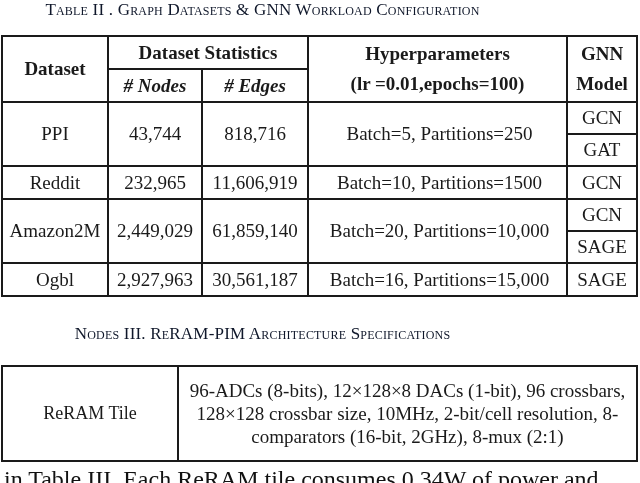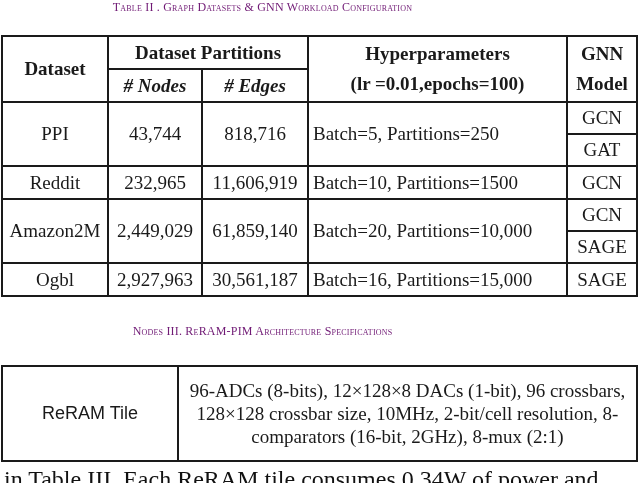--- a/index.html
+++ b/index.html
@@ -2,52 +2,52 @@
 <html><head>
   <meta charset="utf-8">
   <style>
     html, body { margin: 0; padding: 0; background: #ffffff; }
     body {
       width: 640px; height: 483px; overflow: hidden; position: relative;
       font-family: "Liberation Serif", "DejaVu Serif", serif; color: #1a1a1a;
     }
     .caption {
       position: absolute; left: 0; width: 525px; text-align: center;
-      font-size: 12px; letter-spacing: 0.2px; color: #701a75;
+      font-size: 17px; letter-spacing: 0.2px; color: #0f172a;
       font-variant: small-caps;
     }
     #cap2 { top: 0px; }
     #cap3 { top: 324px; }
     table { border-collapse: collapse; position: absolute; }
     td, th { border: 2px solid #1a1a1a; padding: 0; text-align: center; font-weight: normal; }
     #t2 { left: 1px; top: 35px; width: 637px; font-size: 19px; }
     #t2 th { font-weight: bold; font-size: 19px; }
     #t2 th.it { font-style: italic; }
-    #t2 td.hyp { text-align: left; padding-left: 4px; }
+    #t2 td.hyp { text-align: center; padding-left: 4px; }
     #t2 .hdr1 { height: 33px; margin-left: 34px; }
     #t2 .hdr2 { height: 33px; }
     #t2 .half { height: 32px; }
     #t2 .row { height: 33px; }
     #t3 { left: 1px; top: 365px; width: 637px; height: 97px; font-size: 19px; }
-    #t3 td.k { width: 174px; font-family: Liberation Sans, sans-serif; font-size: 18px; }
+    #t3 td.k { width: 174px; font-family: Liberation Serif, serif; font-size: 18px; }
     #t3 td.v { line-height: 23px; padding: 0 6px; }
     .bottom-text {
       position: absolute; left: 4px; top: 466px; font-size: 24px; white-space: nowrap; color: #111;
     }
   </style>
 </head>
 <body>
 
 <div id="cap2" class="caption">Table II . Graph Datasets &amp; GNN Workload Configuration</div>
 
 <table id="t2">
   <tbody>
       <tr class="hdr1">
     <th rowspan="2" style="width:104px">Dataset</th>
-    <th colspan="2">Dataset Partitions</th>
+    <th colspan="2">Dataset Statistics</th>
     <th rowspan="2">
       <div>Hyperparameters</div>
       <div style="margin-top:8px">(lr =0.01,epochs=100)</div>
     </th>
     <th rowspan="2" style="width:68px">
       <div>GNN</div>
       <div style="margin-top:8px">Model</div>
     </th>
   </tr>
   <tr class="hdr2">

